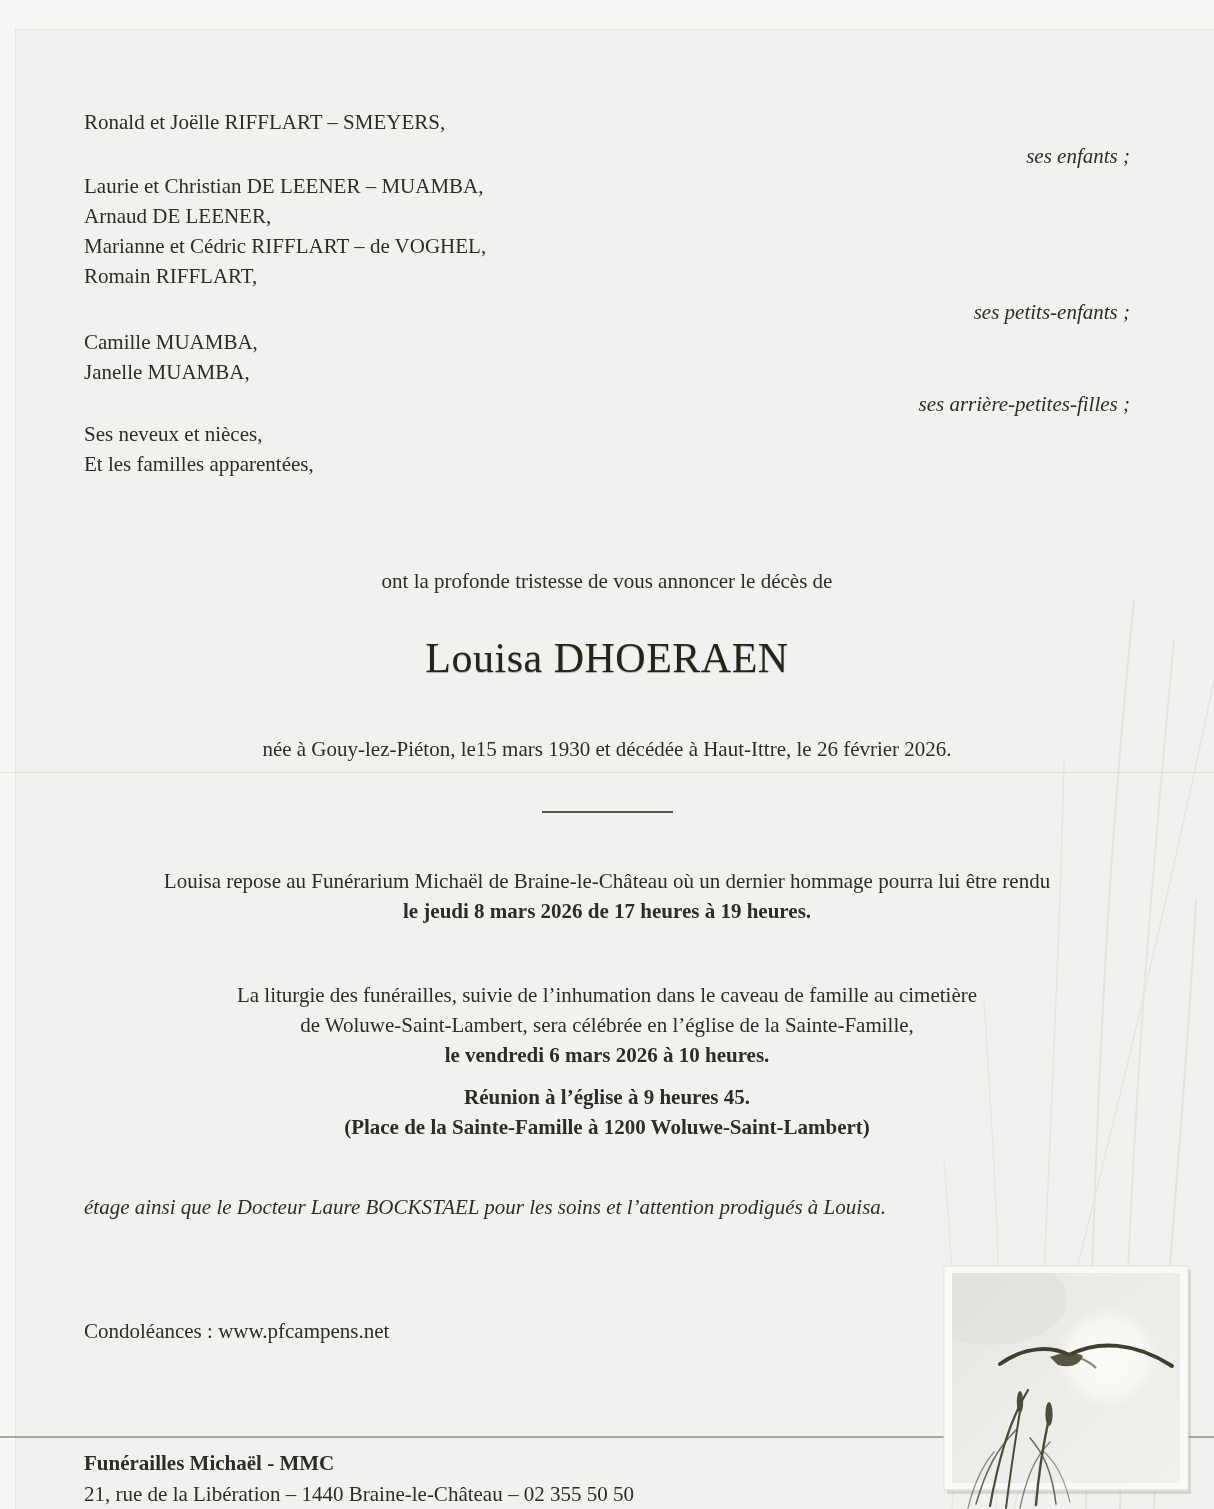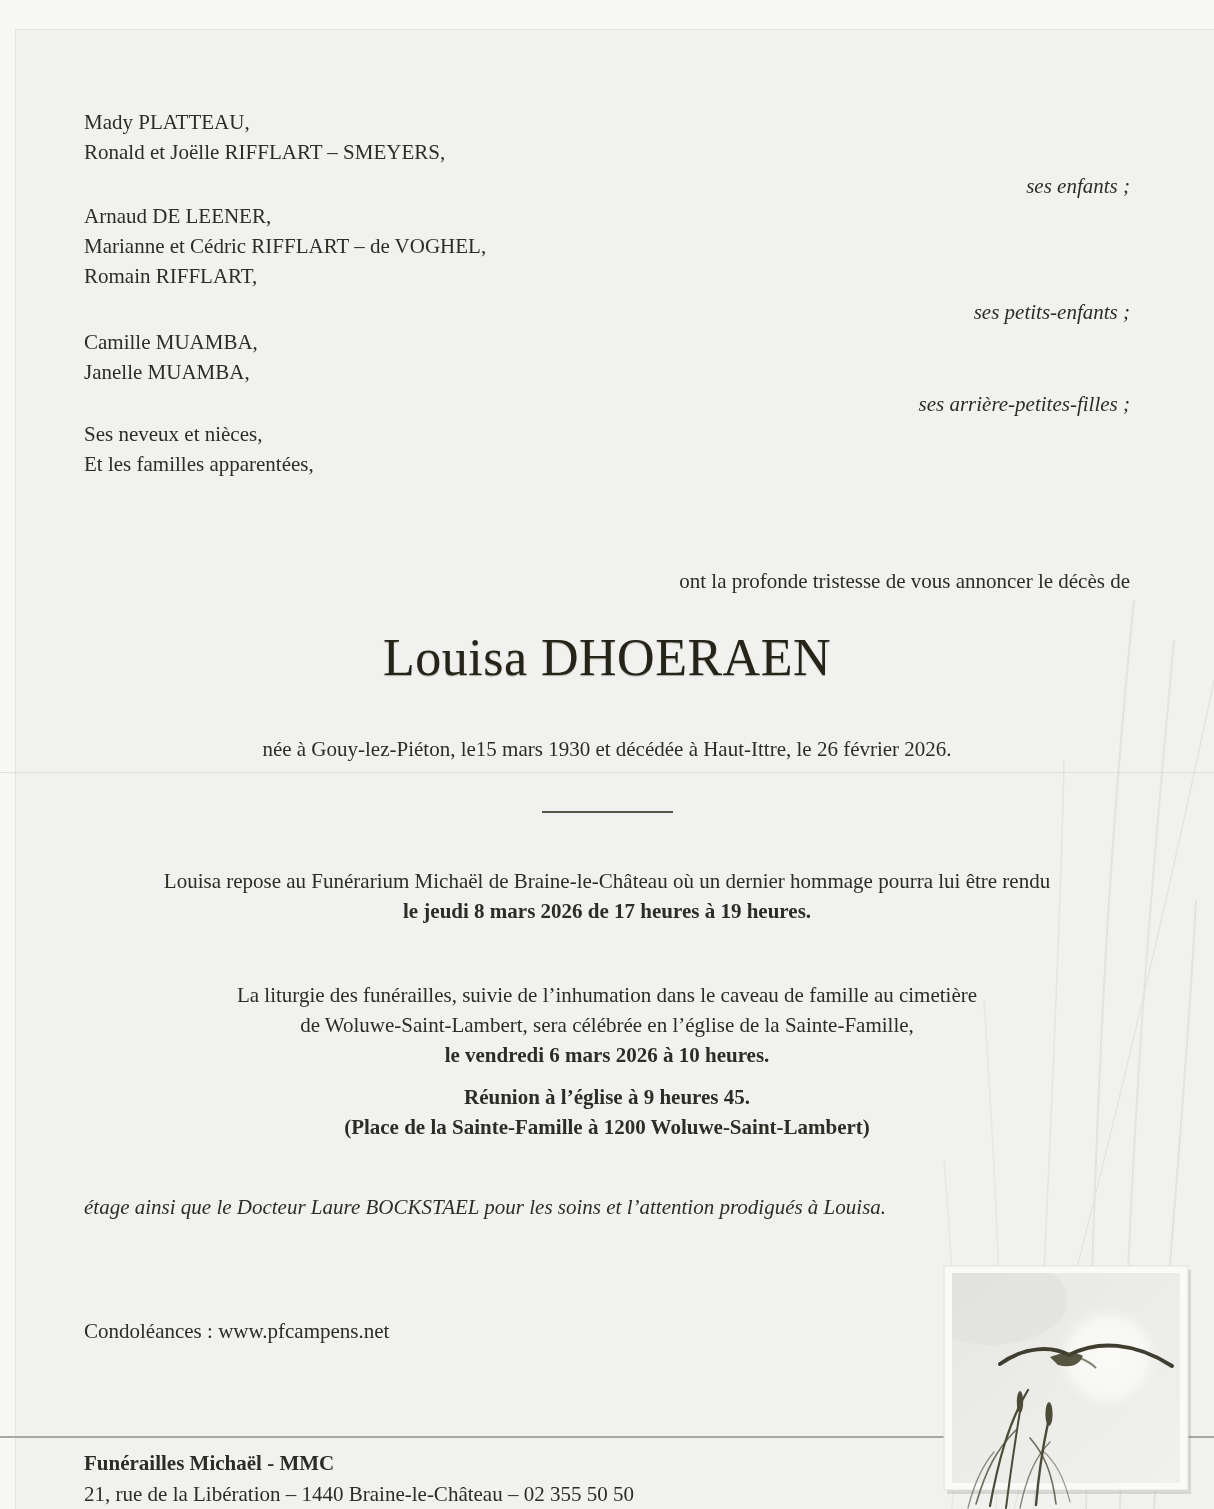--- a/index.html
+++ b/index.html
@@ -29,24 +29,24 @@
   .block { position: absolute; left: 84px; right: 84px; z-index: 2; }
   .txt { font-size: 21px; line-height: 30px; }
   .names-block { top: 107px; }
   .relation {
     text-align: right; font-style: italic;
   }
   .rel-1 { margin-top: 4px; text-align: right; }
   .rel-2 { margin-top: 6px; }
   .rel-3 { margin-top: 2px; }
   .center { text-align: center; }
-  .intro-block { top: 566px; text-align: right; }
+  .intro-block { top: 566px; }
   .title-block { top: 632px; }
   .deceased-title {
-    font-size: 52px; line-height: 52px; color: #262419;
+    font-size: 42px; line-height: 52px; color: #262419;
     text-shadow: 0 1px 1px rgba(40,40,30,0.35);
     letter-spacing: 0.5px;
   }
   .dates-block { top: 734px; }
   .separator {
     position: absolute; top: 811px; left: 542px; width: 131px; height: 2px;
     background: #57544c; z-index: 2;
   }
   .viewing-block { top: 866px; }
   .liturgy-block { top: 980px; }
@@ -75,23 +75,23 @@
   <path d="M230,160 C226,360 214,560 200,909" stroke="#dbdbd6" stroke-width="1.5"></path>
   <path d="M362,300 C352,500 330,700 320,909" stroke="#d6d6d1" stroke-width="2"></path>
   <path d="M150,400 C160,560 172,720 162,909" stroke="#dedfd9" stroke-width="1.5"></path>
   <path d="M380,80 C330,320 258,620 180,909" stroke="#dadad5" stroke-width="1.5"></path>
   <path d="M110,560 C120,680 126,800 118,909" stroke="#e0e0db" stroke-width="1.5"></path>
 </svg>
 
 <div class="fold-line"></div>
 
 <div class="block txt names-block">
-  <div>Mady PLATTEAU,</div>
   <div>Ronald et Joëlle RIFFLART – SMEYERS,</div>
   <div class="relation rel-1">ses enfants ;</div>
+  <div>Laurie et Christian DE LEENER – MUAMBA,</div>
   <div>Arnaud DE LEENER,</div>
   <div>Marianne et Cédric RIFFLART – de VOGHEL,</div>
   <div>Romain RIFFLART,</div>
   <div class="relation rel-2">ses petits-enfants ;</div>
   <div>Camille MUAMBA,</div>
   <div>Janelle MUAMBA,</div>
   <div class="relation rel-3">ses arrière-petites-filles ;</div>
   <div>Ses neveux et nièces,</div>
   <div>Et les familles apparentées,</div>
 </div>

